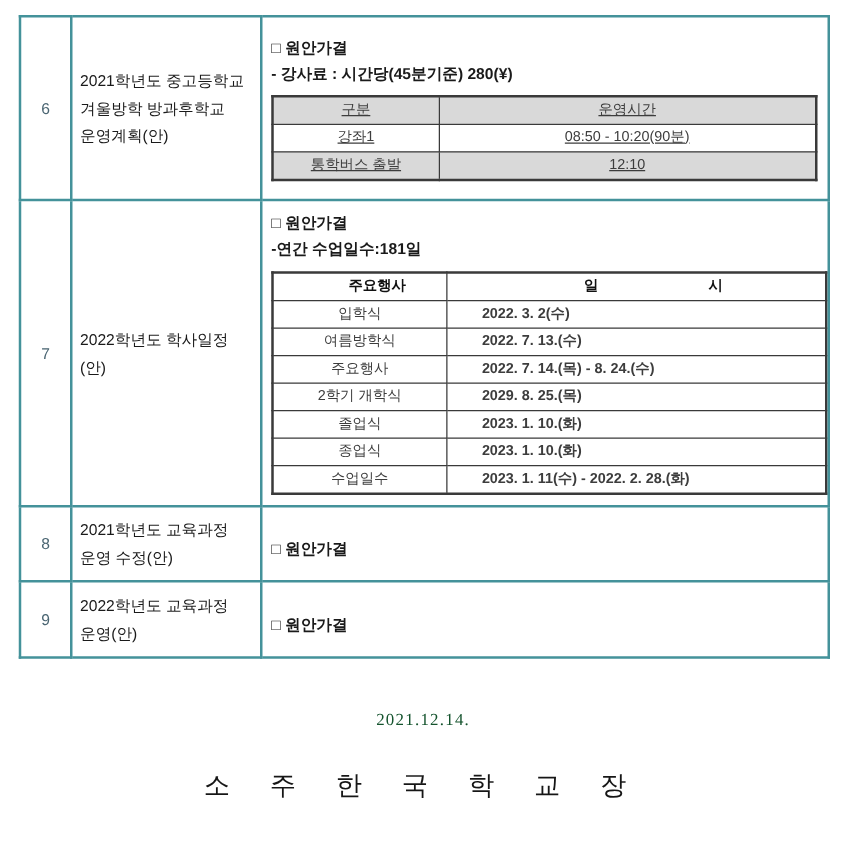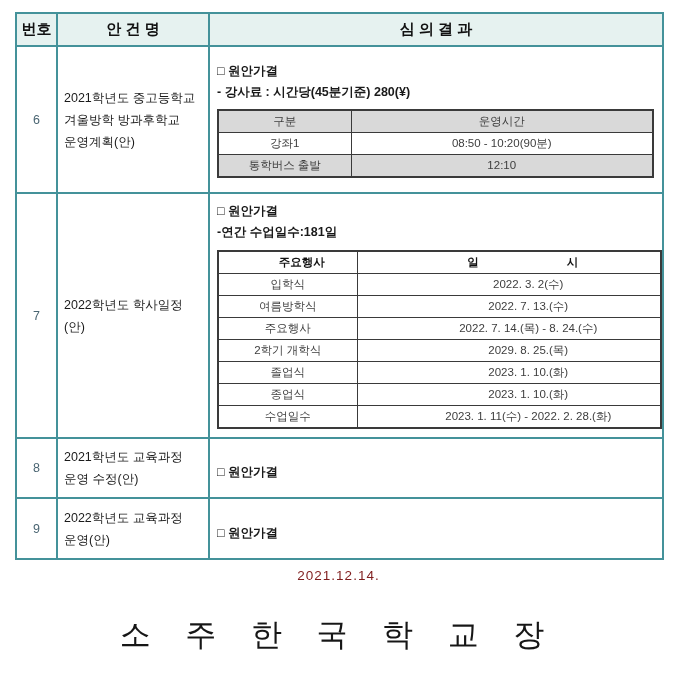--- a/index.html
+++ b/index.html
@@ -57,55 +57,50 @@
     margin-top:6px;
     font-size:11.5px;color:var(--sub-ink);
   }
   table.sub td{
     border:1px solid var(--blk);
     text-align:center;vertical-align:middle;
   }
   table.sub6{width:435px;}
   table.sub6 col.s1{width:133px;}
   table.sub6 col.s2{width:302px;}
-  table.sub6 td{height:21px;}
+  table.sub6 td{height:21px;text-decoration:underline;}
   table.sub6 tr.gray td{background:var(--gray);}
   table.sub7{width:443px;margin-top:7px;}
   table.sub7 col.s1{width:139px;}
   table.sub7 col.s2{width:304px;}
   table.sub7 td{height:19px;}
   table.sub7 tr.shead td{font-weight:bold;color:#111;padding-left:28px;}
   .ilsi{display:flex;justify-content:center;gap:88px;}
-  table.sub7 td.date{text-align:center;padding-left:39px;}
+  table.sub7 td.date{text-align:left;padding-left:28px;font-weight:bold;}
   .footer-date{
     position:absolute;left:15px;top:568px;width:647px;
-    text-align:center;font-size:13.5px;letter-spacing:1px;color:#7f1d1d;
+    text-align:center;font-size:13.5px;letter-spacing:1px;color:#14532d;font-family:Liberation Serif, serif;
   }
   .signature{
     position:absolute;left:15px;top:614px;width:647px;
-    text-align:center;font-size:31px;letter-spacing:13px;color:#161616;
+    text-align:center;font-size:21px;letter-spacing:13px;color:#161616;
   }
 </style>
 </head>
 <body>
 
 <div class="page">
 
   <table class="main">
     <colgroup>
         <col class="c-no">
         <col class="c-agenda">
         <col class="c-result">
       </colgroup>
     <tbody>
-        <tr class="head">
-      <th>번호</th>
-      <th>안 건 명</th>
-      <th>심 의 결 과</th>
-    </tr>
 
     <tr class="r6">
       <td class="no">6</td>
       <td class="agenda">2021학년도 중고등학교
 겨울방학    방과후학교
 운영계획(안)</td>
       <td class="result">
         <div class="rline">□ 원안가결</div>
         <div class="rline">- 강사료 : 시간당(45분기준) 280(¥)</div>
         <table class="sub sub6">

